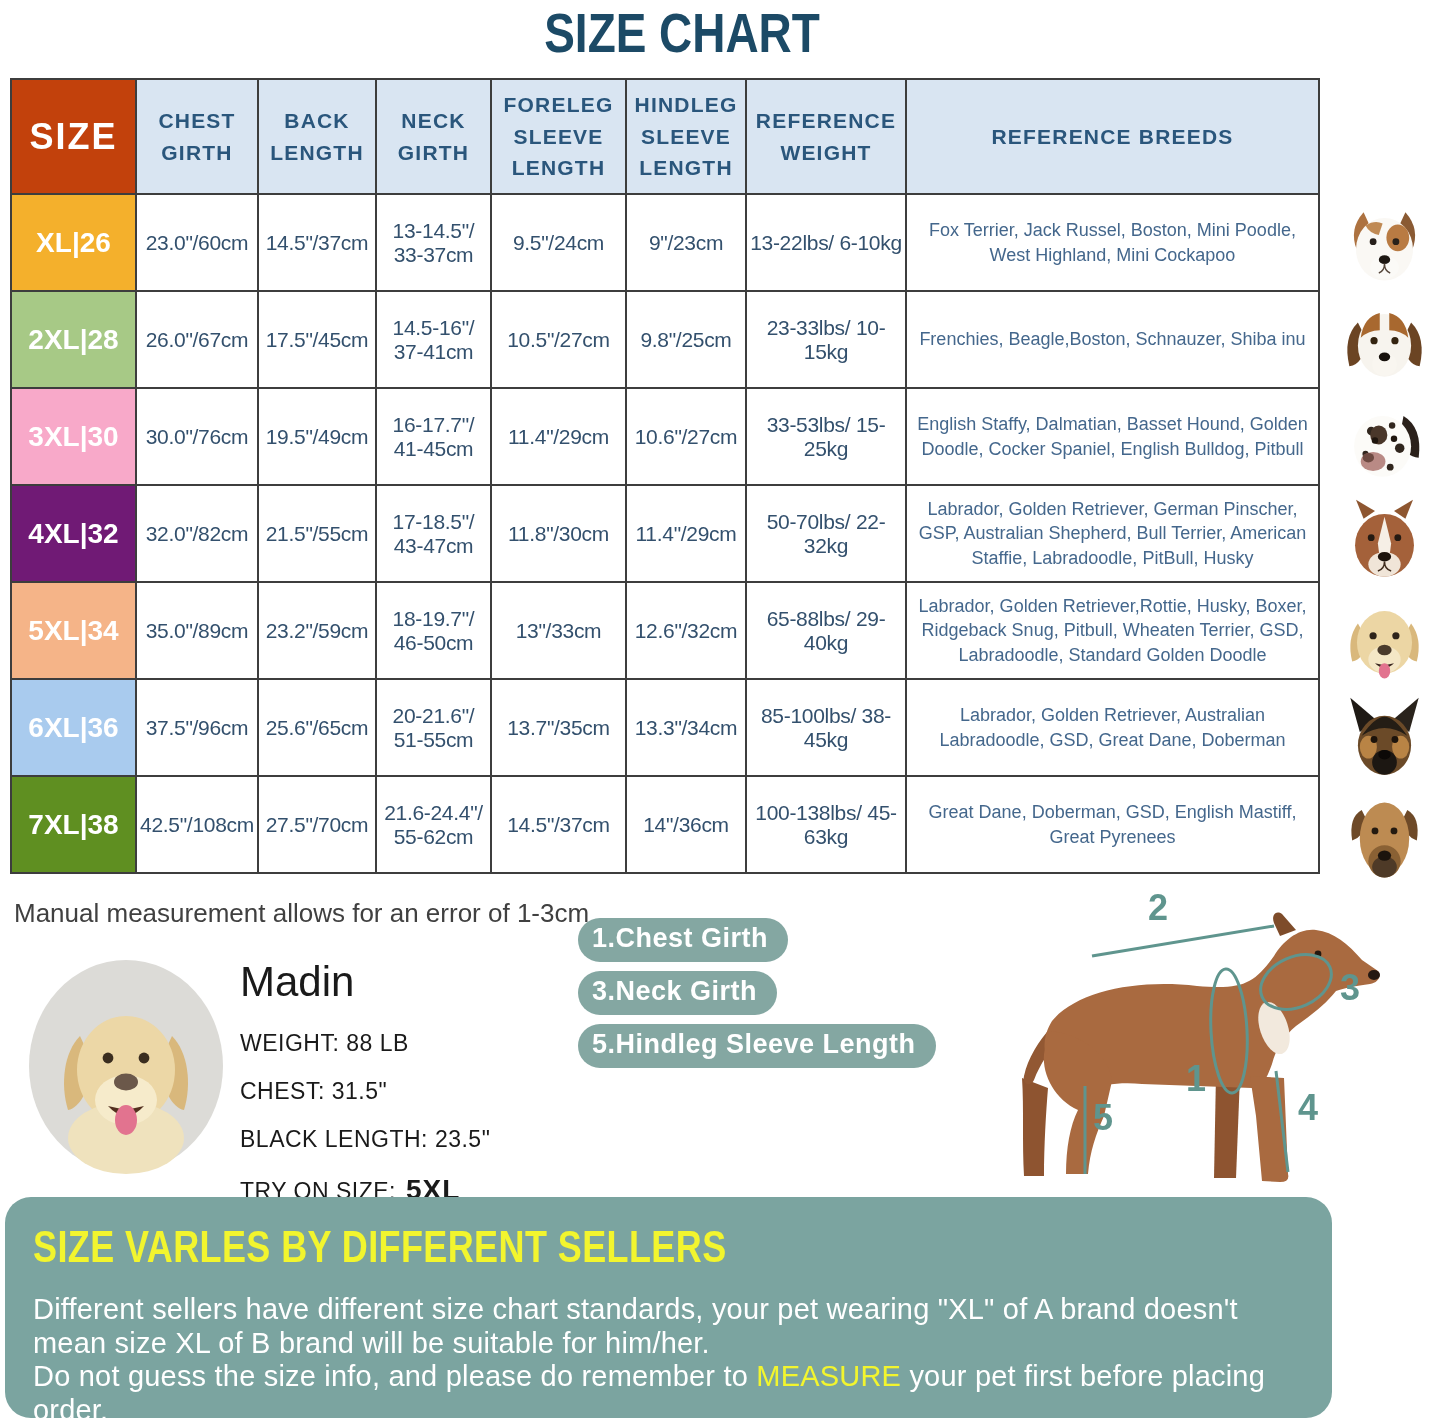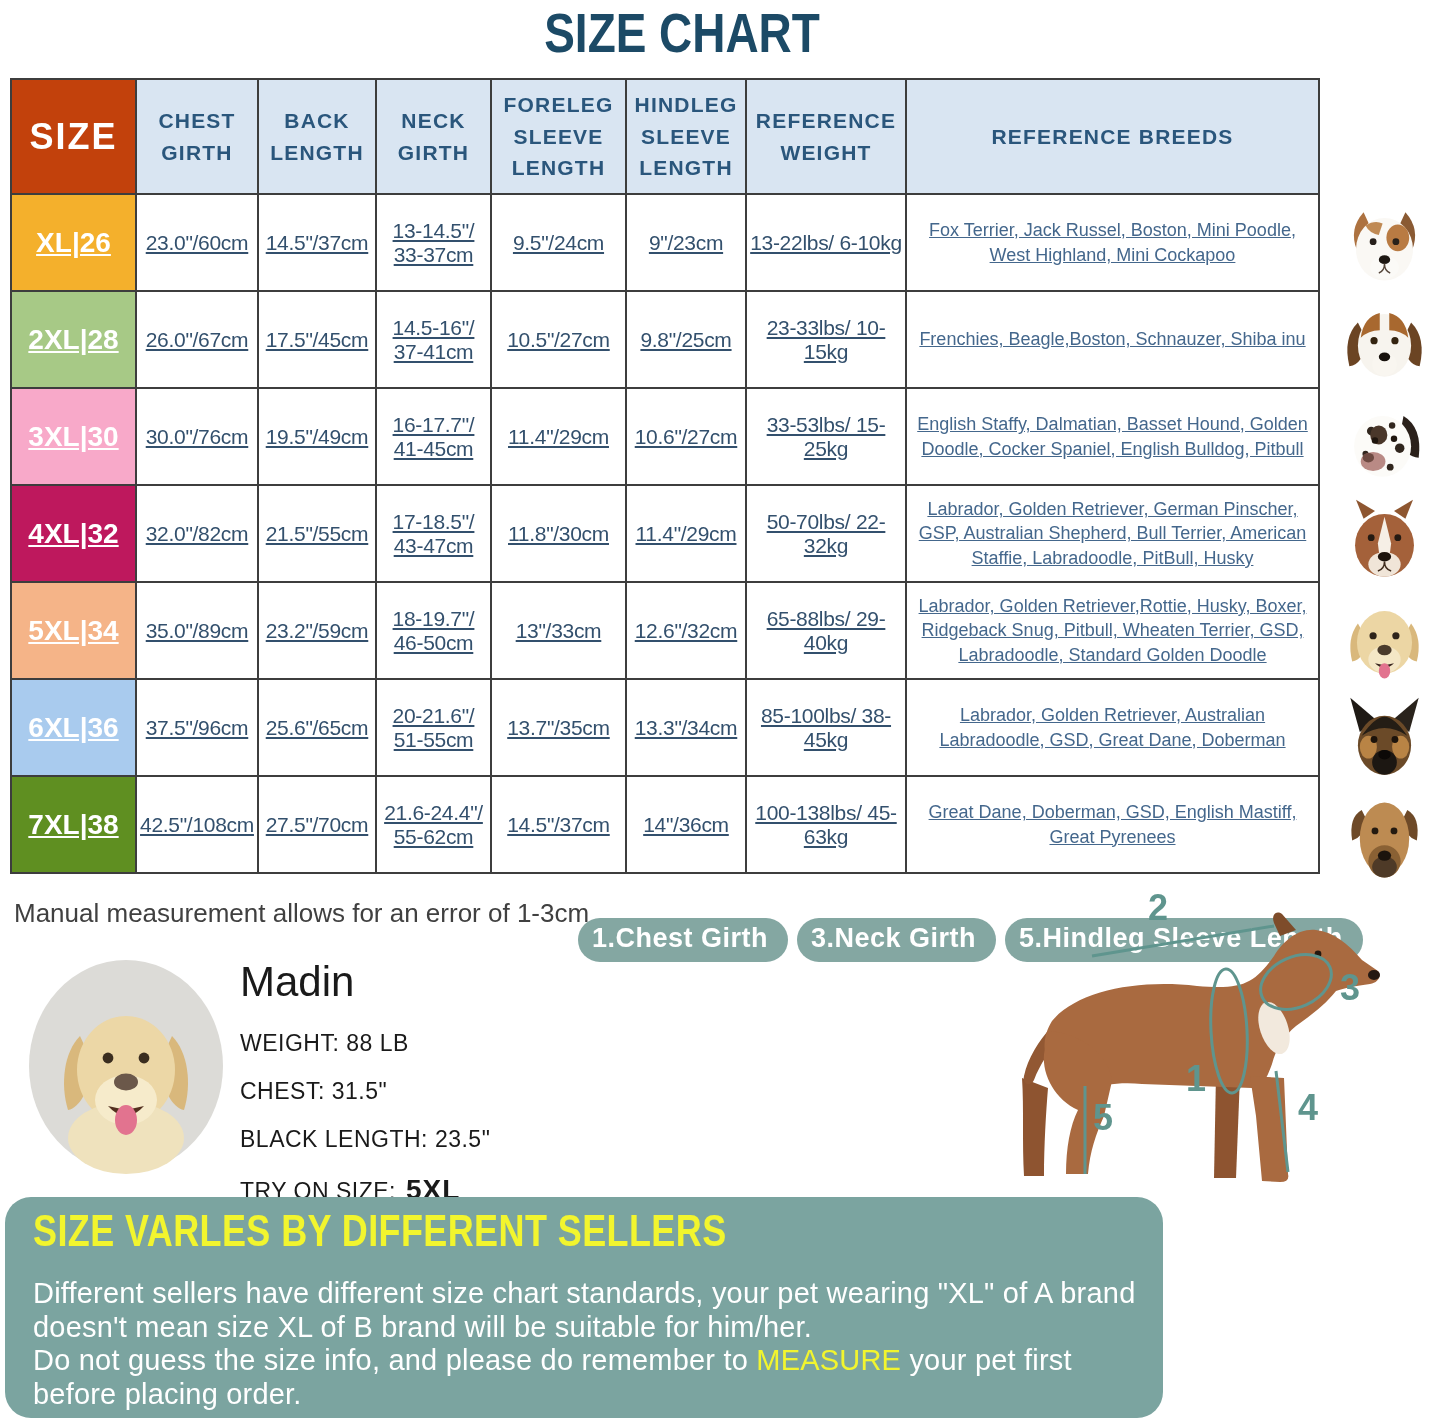--- a/index.html
+++ b/index.html
@@ -23,57 +23,57 @@
     border:2px solid #3d3d3d; text-align:center; vertical-align:middle;
     padding:2px 3px; overflow:hidden;
   }
   .size-table thead th {
     background:#d9e5f2; color:#2a567c; font-size:21px; font-weight:bold;
     letter-spacing:1.2px; line-height:1.5; height:115px;
   }
   .size-table thead th.size-h {
     background:#c2410c; color:#ffffff; font-size:36px; letter-spacing:2px;
   }
-  .size-table tbody td { font-size:21px; color:#33506d; height:97px; letter-spacing:-0.3px;text-decoration:underline; }
+  .size-table tbody td { font-size:21px; color:#33506d; height:97px; letter-spacing:-0.3px; }
   .size-table tbody td.nowrap { white-space:nowrap; }
   .size-table tbody td.lab {
     font-size:28px; font-weight:bold; color:#ffffff; letter-spacing:0px; white-space:nowrap;
   }
   .size-table tbody td.breeds {
     font-size:18px; color:#44678c; line-height:1.35; padding:2px 8px; letter-spacing:0px;
   }
   .c-xl  { background:#f4b02c; }
   .c-2xl { background:#a7c986; }
   .c-3xl { background:#f8a9c9; }
-  .c-4xl { background:#be185d; }
+  .c-4xl { background:#701a75; }
   .c-5xl { background:#f5b488; }
   .c-6xl { background:#a9cbee; }
   .c-7xl { background:#5f8f21; }
   
   .photos { position:absolute; left:1324px; top:195px; width:121px; }
   .photo-slot { height:99px; display:flex; align-items:center; justify-content:center; }
   
   .note { position:absolute; left:14px; top:898px; font-size:26px; color:#404040; }
   .madin-photo { position:absolute; left:26px; top:958px; width:200px; height:218px; }
   .madin-info { position:absolute; left:240px; top:958px; color:#1a1a1a; }
   .madin-name { font-size:42px; font-weight:normal; margin-bottom:24px; }
   .madin-line { font-size:23px; margin-bottom:21px; letter-spacing:0.5px; }
   .try-line { font-size:23px; letter-spacing:0.5px; }
   .try-size { font-size:28px; font-weight:bold; margin-left:10px; letter-spacing:1px; }
-  .pills { position:absolute; left:578px; top:918px; display:flex; flex-direction:row; gap:9px; align-items:flex-start; }
+  .pills { position:absolute; left:578px; top:918px; display:flex; flex-direction:column; gap:9px; align-items:flex-start; }
   .pill {
     background:#84a7a2; color:#ffffff; font-weight:bold; font-size:27px;
     padding:5px 20px 8px 14px; border-radius:26px; letter-spacing:0.5px; white-space:nowrap;
   }
   .diagram { position:absolute; left:940px; top:876px; }
   .measure-num { font-size:36px; font-weight:bold; fill:#5f958e; font-family:"Liberation Sans",sans-serif; }
   
   .bottom-panel {
-    position:absolute; left:5px; top:1197px; width:1158px; height:221px;
-    background:#7ba4a0; border-radius:26px; padding:8px 24px 0 28px;
+    position:absolute; left:5px; top:1197px; width:1327px; height:221px;
+    background:#7ba4a0; border-radius:26px; padding:24px 24px 0 28px;
   }
   .panel-heading {
     color:#f2f52e; font-size:45px; font-weight:900; letter-spacing:0.5px;
     transform:scaleX(.8); transform-origin:0 50%; white-space:nowrap; margin-bottom:20px;
   }
   .panel-text { color:#ffffff; font-size:29px; line-height:1.16; font-weight:500; letter-spacing:0.2px; }
   .hl { color:#f2f52e; }
 </style>
 </head>
 <body>

